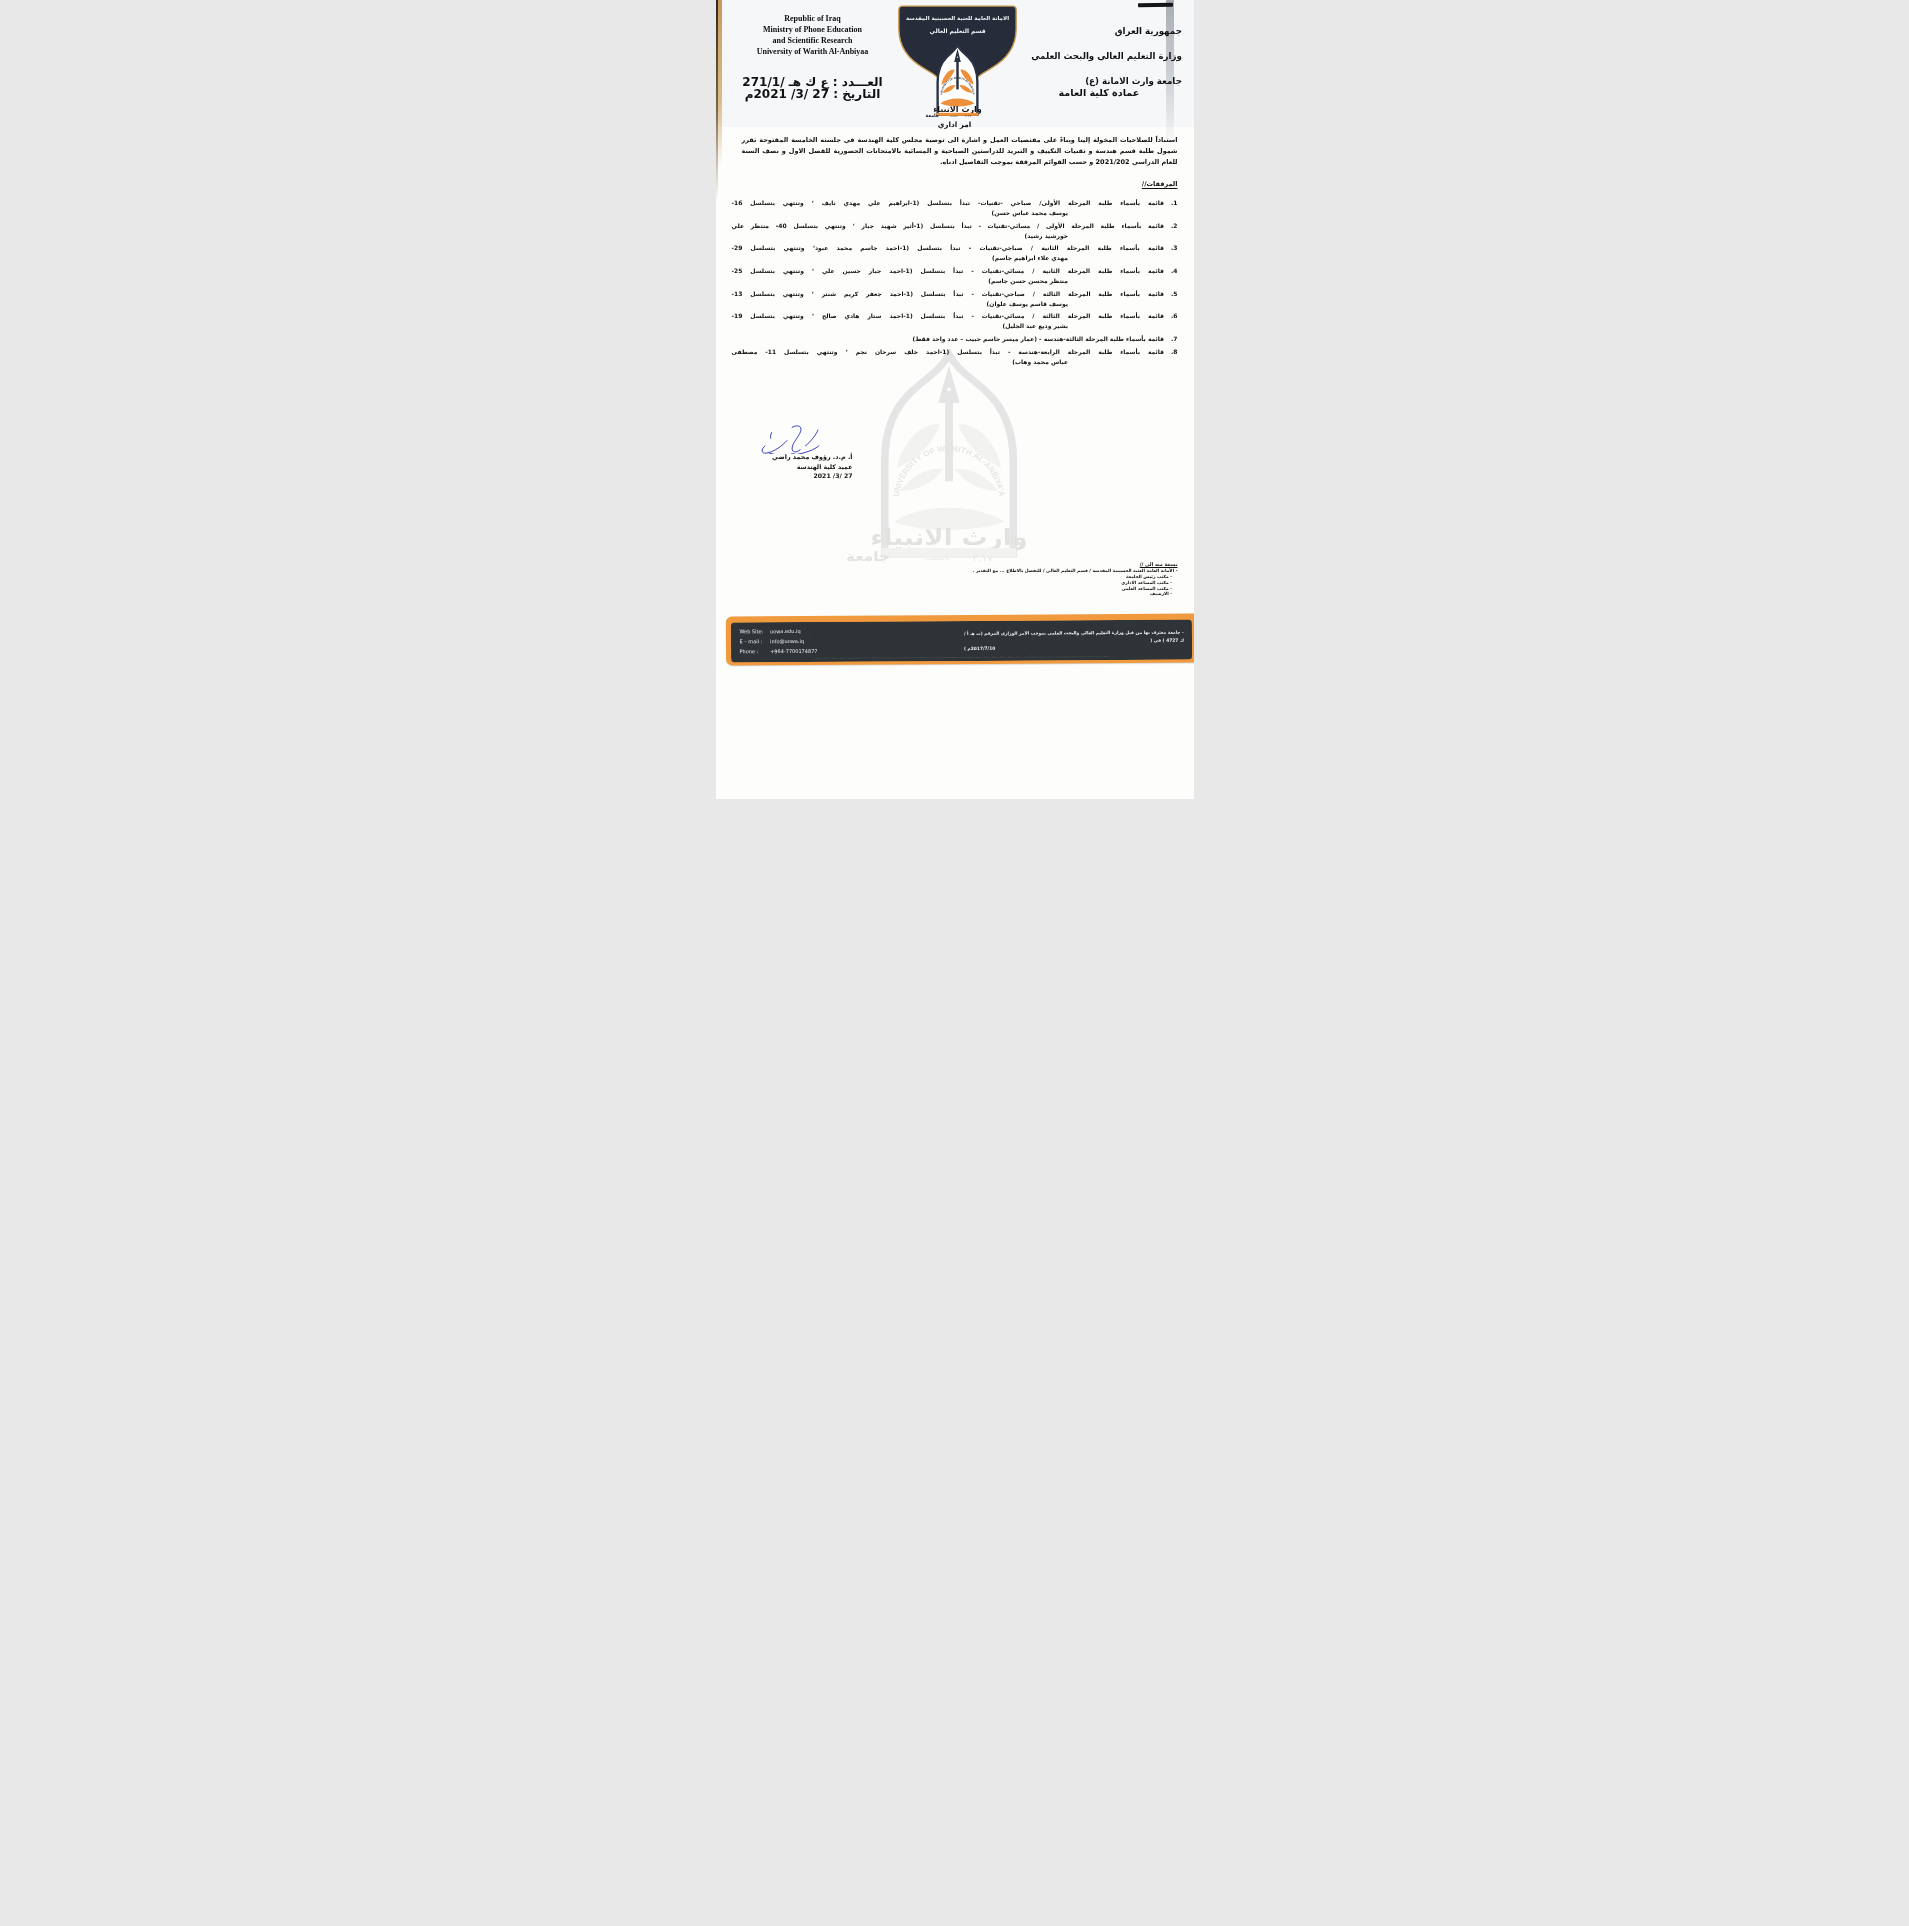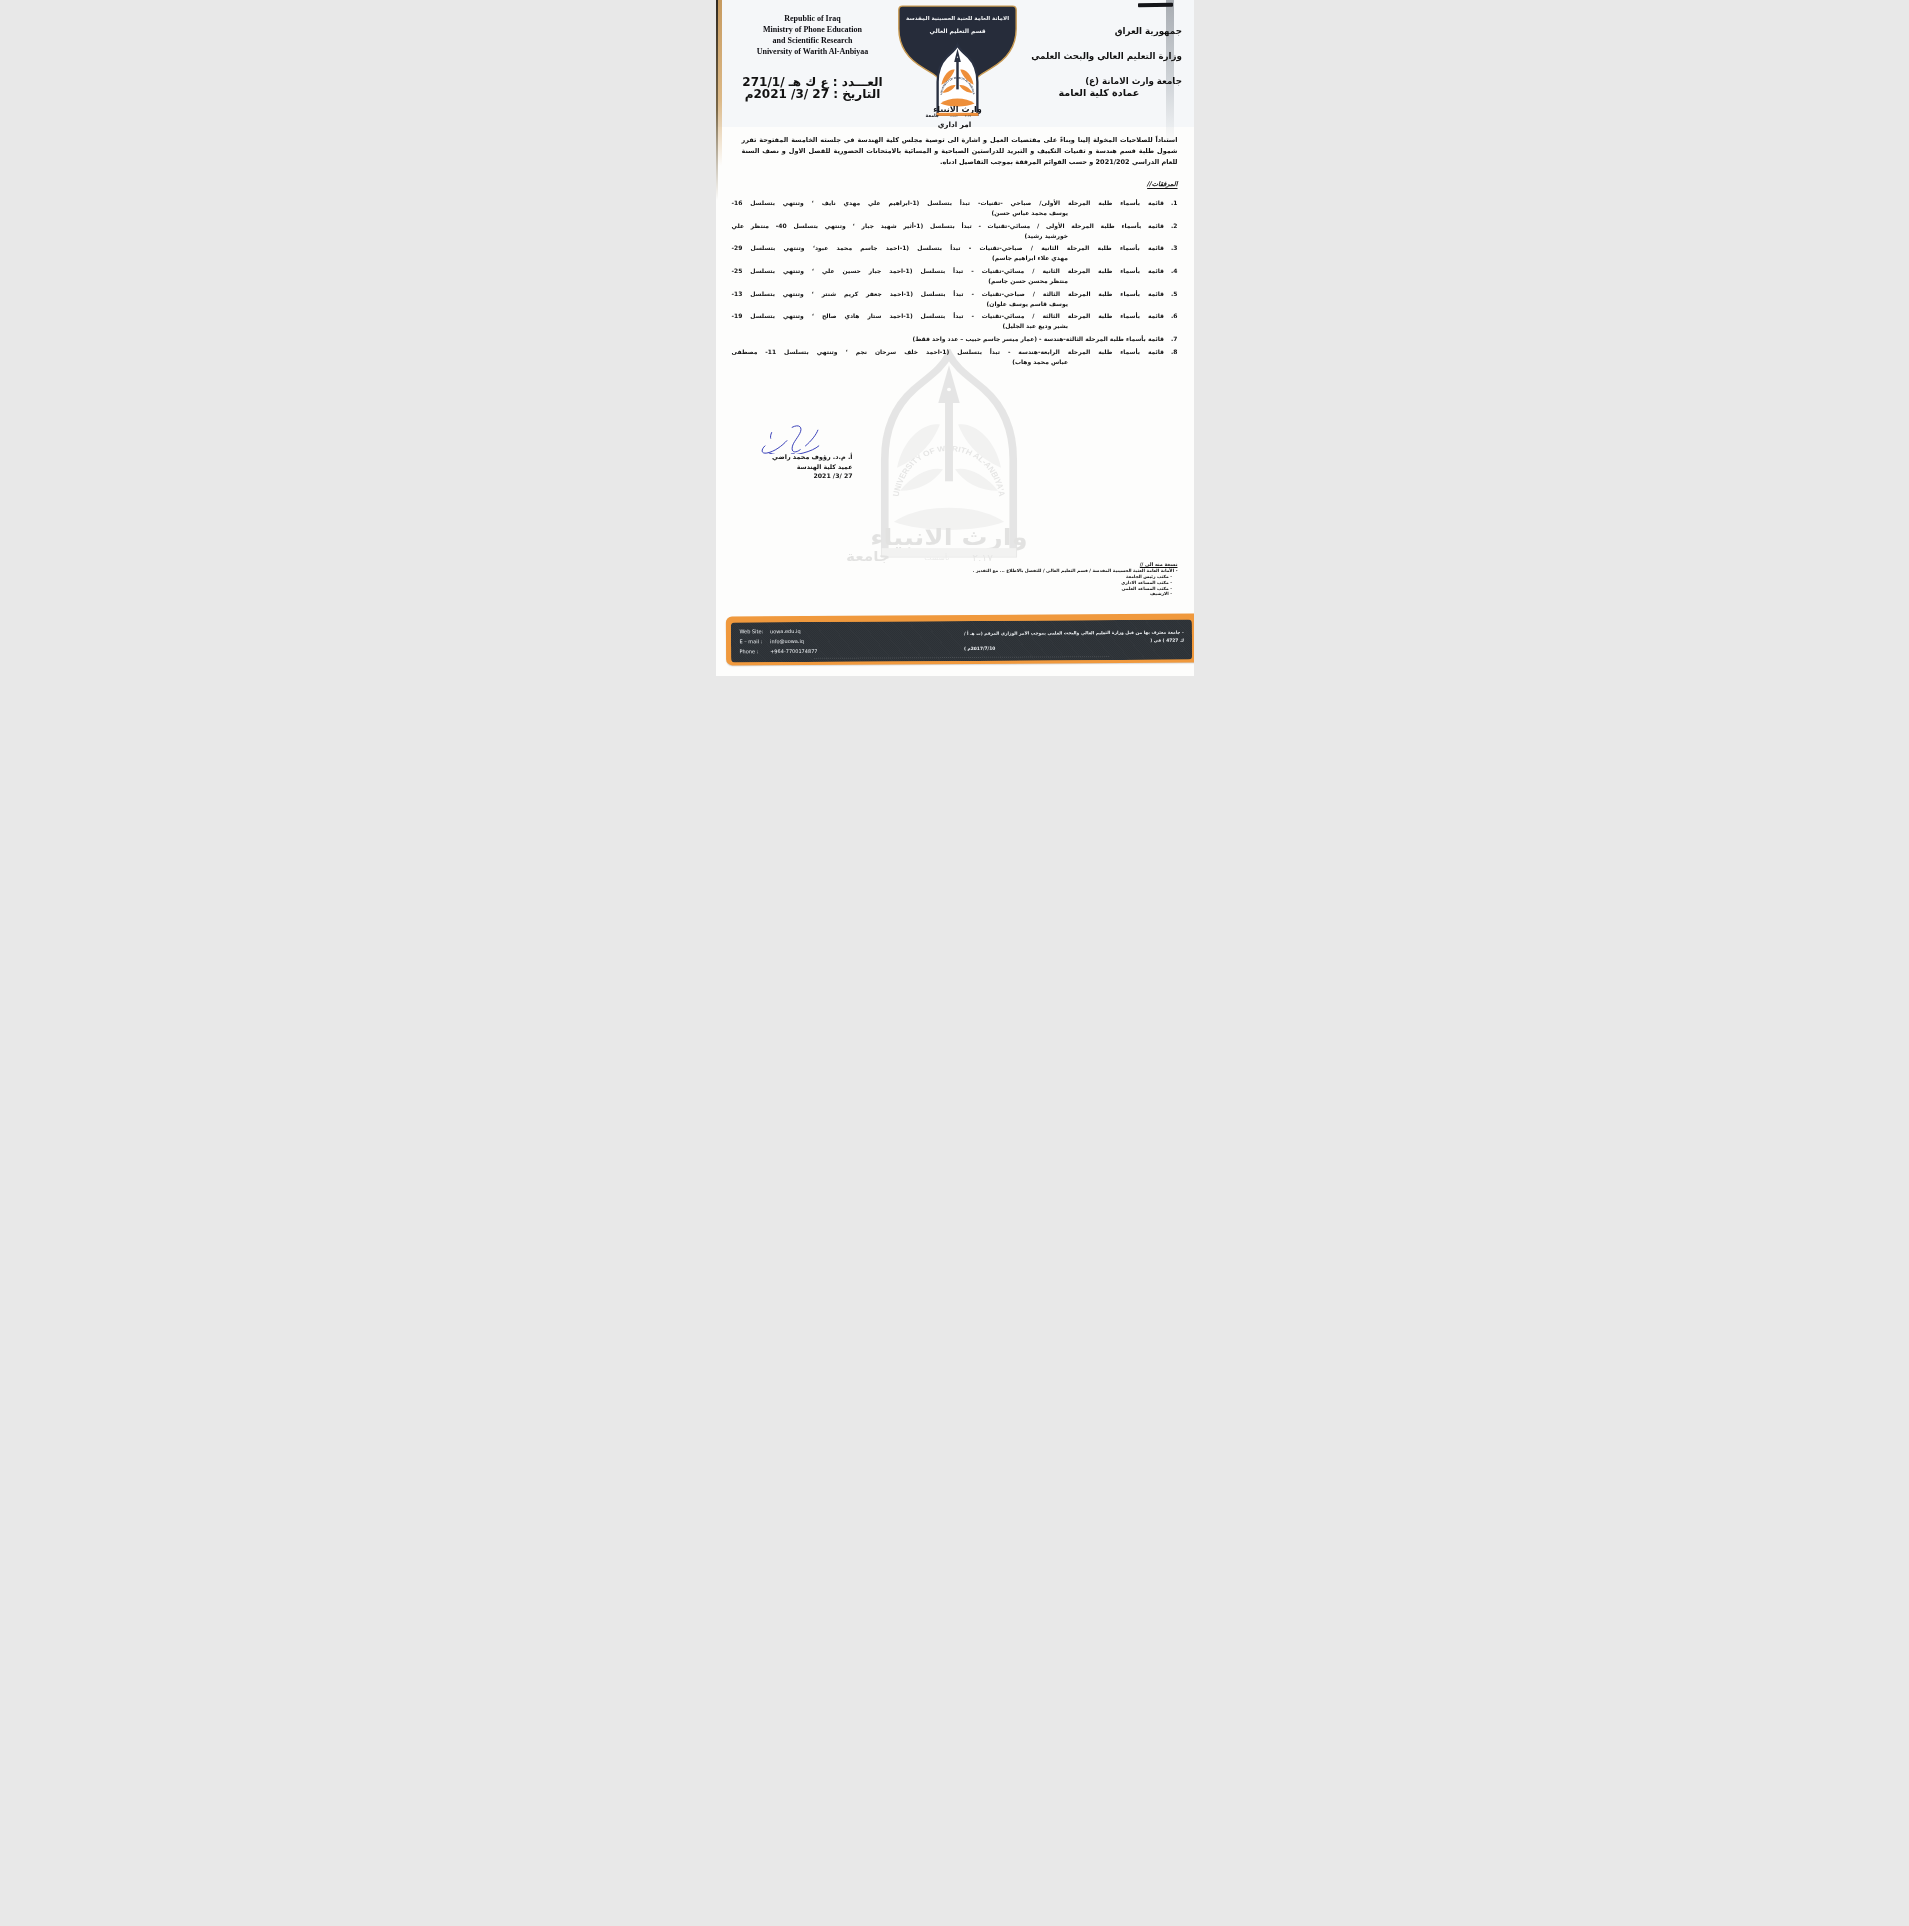--- a/index.html
+++ b/index.html
@@ -1,16 +1,16 @@
 <!DOCTYPE html>
 <html lang="ar" style="font-size:6.2px"><head>
 <meta charset="utf-8">
 <style>
   html,body{margin:0;padding:0;background:#e8e8e8;}
-  .page{position:relative;width:478px;height:676px;margin:0 auto;background:#fdfdfc;overflow:hidden;
+  .page{position:relative;width:478px;height:799px;margin:0 auto;background:#fdfdfc;overflow:hidden;
         font-family:"DejaVu Sans",sans-serif;color:#111;}
   .page::before{content:"";position:absolute;left:0;top:0;right:0;height:127px;
         background:rgba(204,219,236,.16);pointer-events:none;}
   
   .edge-left-dark{position:absolute;left:0;top:0;width:2.7px;height:200px;
         background:linear-gradient(#2e2820,#7a6848 55%,rgba(122,104,72,0));}
   .edge-left-tan{position:absolute;left:2.7px;top:0;width:3.9px;height:166px;
         background:linear-gradient(#c69a5f,#dcb987 60%,rgba(220,185,135,0));}
   .edge-right-gray{position:absolute;left:450px;top:0;width:8.5px;height:146px;
         background:linear-gradient(#8d939a,#c2c7cc 55%,rgba(194,199,204,0));opacity:.75;}
@@ -25,21 +25,21 @@
         font-weight:700;font-size:8.7px;line-height:25px;}
   .hdr-dean{position:absolute;right:11.6px;top:87px;width:166px;direction:rtl;text-align:center;
         font-weight:700;font-size:9.6px;}
   .seal{position:absolute;left:180px;top:3.9px;width:123px;height:114px;}
   
   .doc-title{position:absolute;left:0;right:0;top:120px;text-align:center;direction:rtl;
         font-weight:700;font-size:7.3px;}
   .body-par{position:absolute;left:26px;right:16px;top:135px;direction:rtl;text-align:justify;
         font-weight:700;font-size:6.5px;line-height:11.2px;}
   .attach-head{position:absolute;right:16px;top:180px;direction:rtl;font-weight:700;font-size:6.5px;
-        text-decoration:underline;text-underline-offset:1.5px;text-decoration-thickness:0.8px;font-style:italic;}
+        text-decoration:underline;text-underline-offset:1.5px;text-decoration-thickness:0.8px;}
   .attach-list{position:absolute;left:16px;right:16px;top:198px;}
   .att-row{display:flex;direction:rtl;gap:2.7px;font-weight:700;font-size:6px;line-height:10px;margin-bottom:2.7px;}
   .att-num{flex:0 0 10.8px;}
   .att-body{flex:1;min-width:0;}
   .att-l1{text-align:justify;text-align-last:justify;}
   .att-l2{text-align:right;padding-right:96px;}
   .att-l2:empty{display:none;}
   
   .signature{position:absolute;left:21px;top:423px;width:116px;}
   .sig-svg{display:block;margin:0 auto;width:83px;height:31px;}

